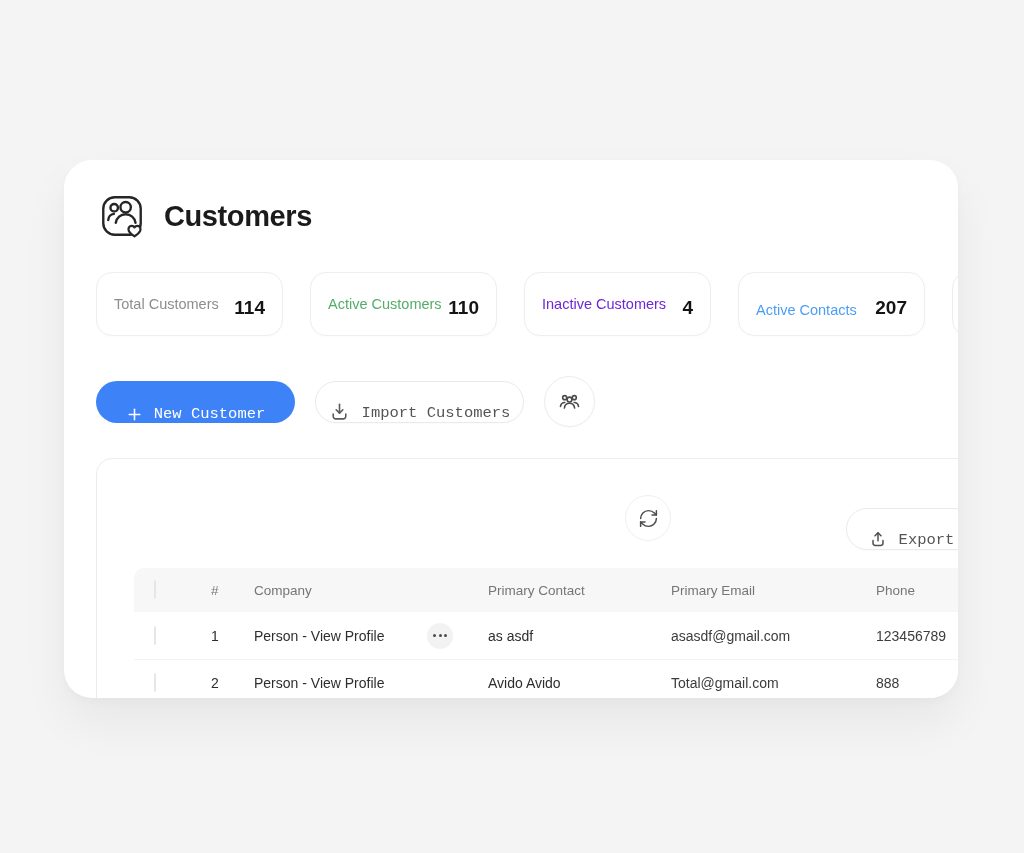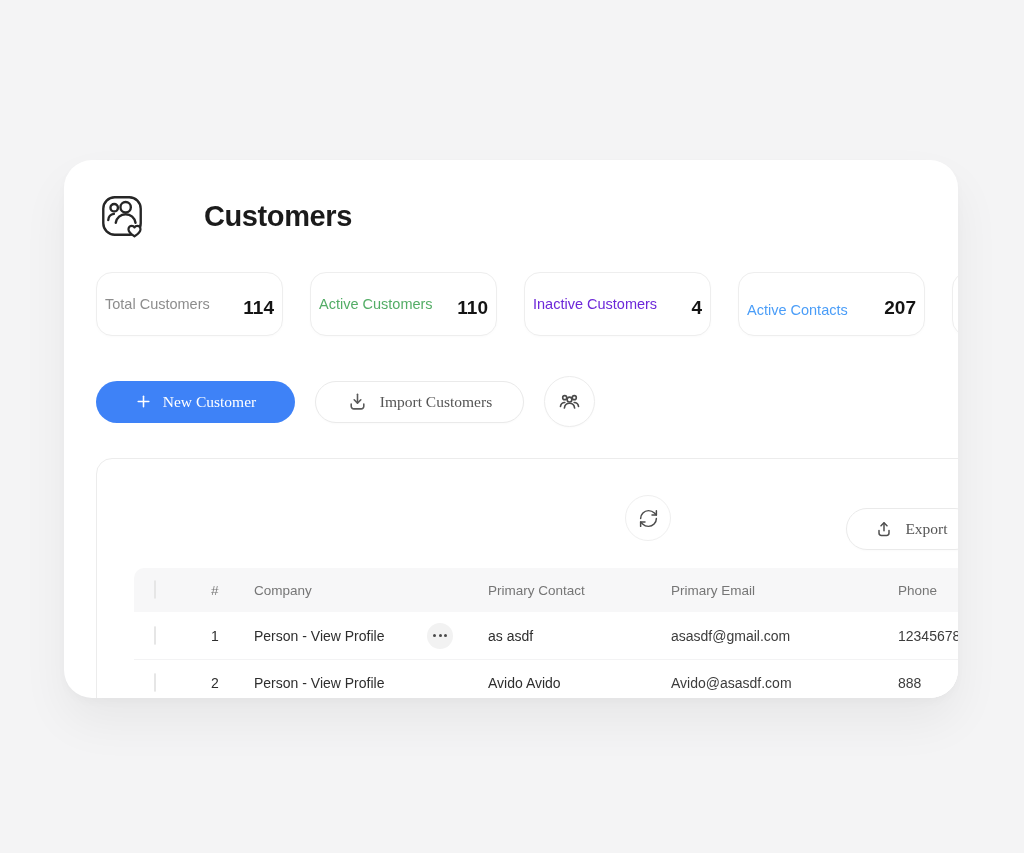--- a/index.html
+++ b/index.html
@@ -24,49 +24,48 @@
 
   
   .panel-header {
     position: absolute; left: 32px; top: 30px;
     display: flex; align-items: center; gap: 16px;
   }
   .title-icon { width: 52px; height: 52px; display: block; }
   .page-title {
     font-size: 29px; font-weight: 600; color: #1b1b1b;
     letter-spacing: -0.4px;
-    margin-left: 40px;
   }
 
   
   .stats-row {
     position: absolute; left: 32px; top: 112px;
     display: flex; gap: 27px;
   }
   .stat-card {
     width: 187px; height: 64px; flex: 0 0 auto;
     background: #fff;
     border: 1px solid #eeeeee;
     border-radius: 16px;
     box-shadow: 0 1px 3px rgba(0,0,0,.02);
     display: flex; align-items: center; justify-content: space-between;
-    padding: 0 8px;
+    padding: 0 17px;
   }
   .stat-label { font-size: 14.5px; font-weight: 500; color: #8d8d8d; white-space: nowrap; }
   .stat-value { font-size: 19px; font-weight: 700; color: #141414; margin-top: 8px; }
 
   
   .actions-row {
     position: absolute; left: 32px; top: 216px;
     display: flex; align-items: center; gap: 20px;
   }
   .btn {
     height: 42px; border-radius: 21px; border: none;
-    display: inline-flex; align-items: center; justify-content: center;
-    font-family: Liberation Serif, serif; font-size: 15.5px; cursor: pointer; background: #fff;
+    display: inline-flex; align-items: flex-end; justify-content: center;
+    font-family: Liberation Mono, monospace; font-size: 15.5px; cursor: pointer; background: #fff;
   }
   .btn-primary {
     width: 199px; gap: 11px;
     background: #3e82f7; color: #ffffff; font-weight: 500;
   }
   .btn-outline {
     border: 1px solid #eaeaea; color: #555555; font-weight: 400;
     box-shadow: 0 1px 2px rgba(0,0,0,.02);
   }
   .btn-import { width: 209px; gap: 12px; }
@@ -103,21 +102,21 @@
   .t-row { position: relative; height: 47px; background: #fff; }
   .t-row + .t-row { border-top: 1px solid #f3f3f4; }
 
   .cell { position: absolute; top: 50%; transform: translateY(-50%); white-space: nowrap; }
   .col-check  { left: 20px; }
   .col-num    { left: 77px; }
   .col-company{ left: 120px; }
   .col-menu   { left: 293px; }
   .col-contact{ left: 354px; }
   .col-email  { left: 537px; }
-  .col-phone  { left: 764px; }
+  .col-phone  { left: 742px; }
 
   .th { font-size: 13.5px; font-weight: 500; color: #767676; }
   .td { font-size: 14px; font-weight: 400; color: #2e2e2e; }
   .td-muted { color: #3c3c3c; }
 
   .checkbox {
     width: 21px; height: 21px; border-radius: 6px;
     border: 1.5px solid #e6e6e6; background: #fefefe; cursor: pointer;
   }
   .row-menu-btn {
@@ -254,19 +253,19 @@
         <span class="cell col-contact td">as asdf</span>
         <span class="cell col-email td td-muted">asasdf@gmail.com</span>
         <span class="cell col-phone td td-muted">123456789</span>
       </div>
 
       <div class="t-row">
         <span class="cell col-check"><span class="checkbox"></span></span>
         <span class="cell col-num td">2</span>
         <span class="cell col-company td">Person - View Profile</span>
         <span class="cell col-contact td">Avido Avido</span>
-        <span class="cell col-email td td-muted">Avido@asasdf.com</span>
+        <span class="cell col-email td td-muted">Total@gmail.com</span>
         <span class="cell col-phone td td-muted">888</span>
       </div>
 
     </div>
   </div>
 </div>
 
 </body></html>

